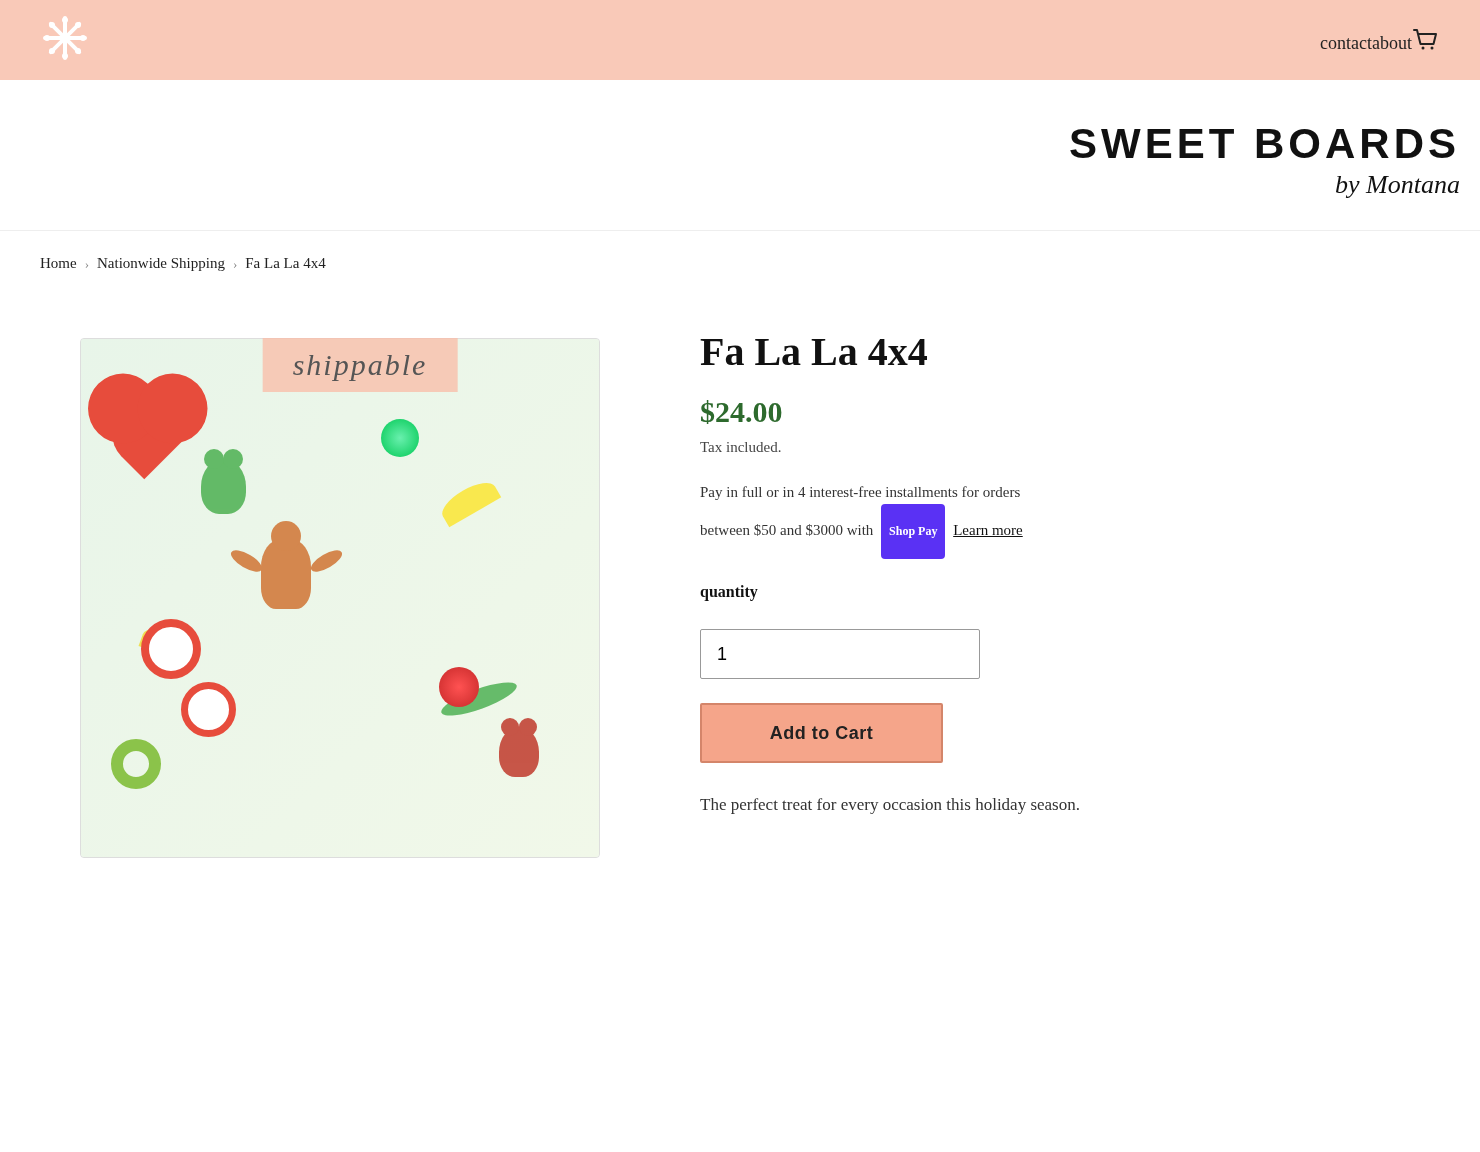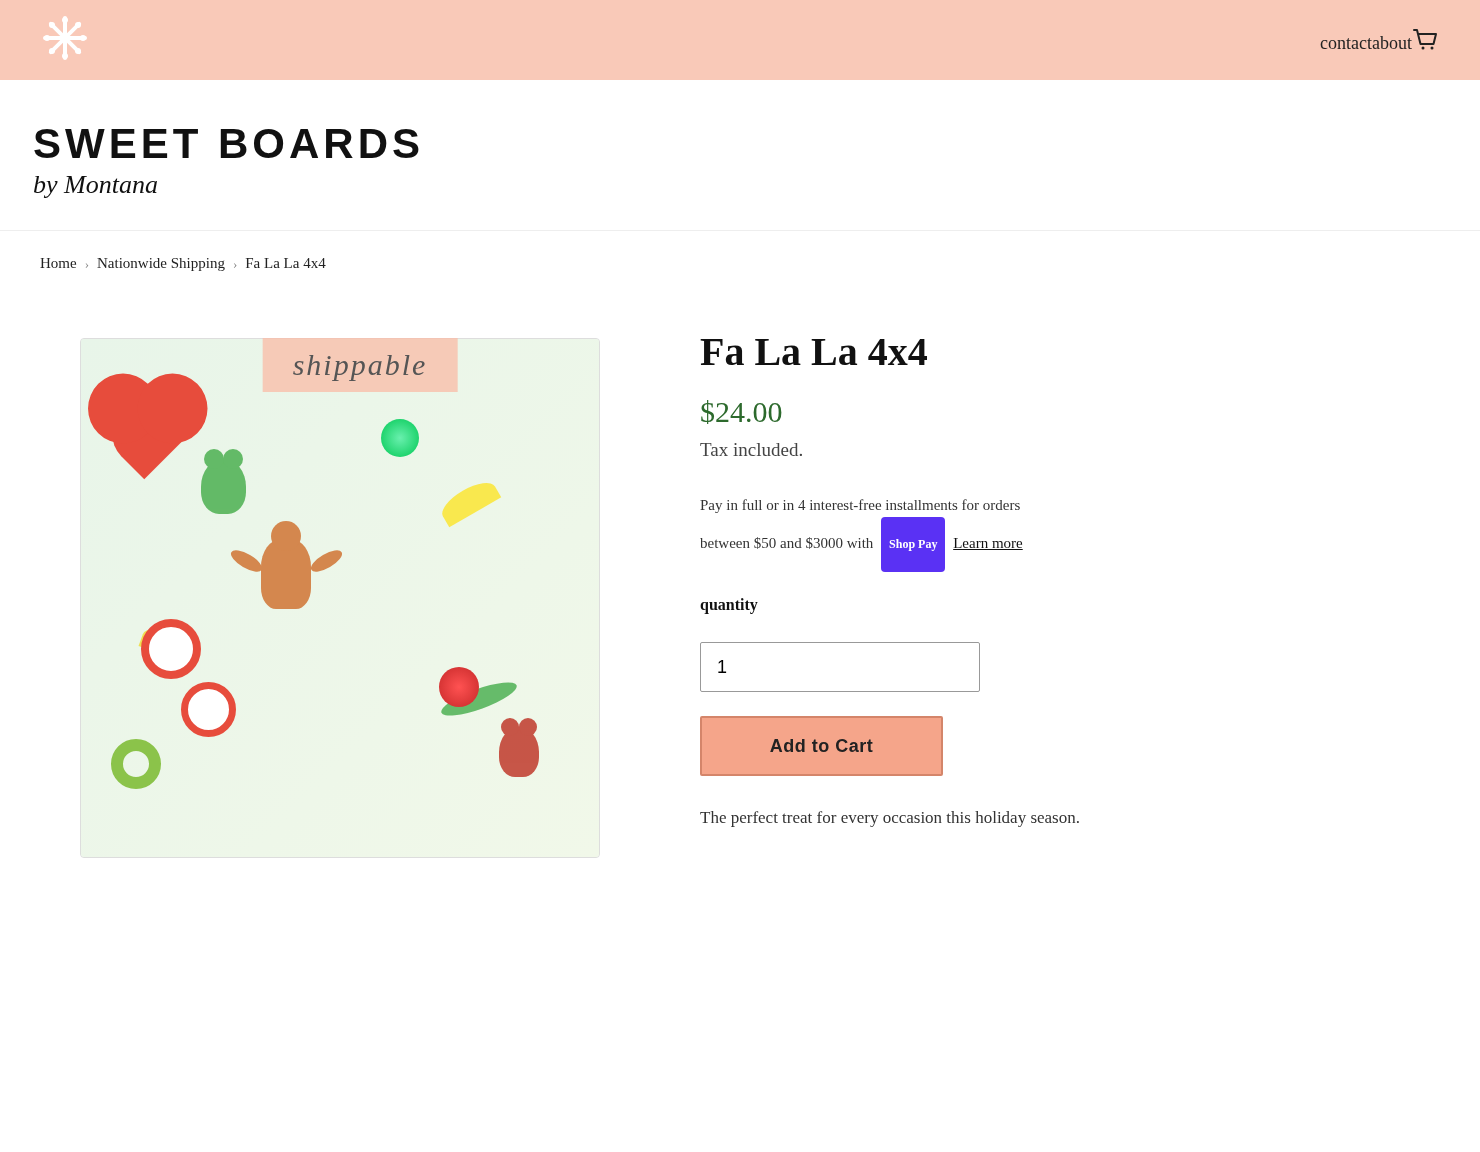--- a/index.html
+++ b/index.html
@@ -29,22 +29,22 @@
       font-size: 18px;
     }
     .cart-icon {
       width: 28px;
       height: 28px;
       cursor: pointer;
     }
 
     
     .brand-section {
-      text-align: left;
-      padding: 40px 33px 30px;
+      text-align: right;
+      padding: 40px 20px 30px;
       border-bottom: 1px solid #eee;
     }
     .brand-title-top {
       font-family: 'Arial', sans-serif;
       font-size: 42px;
       font-weight: bold;
       letter-spacing: 4px;
       text-transform: uppercase;
       color: #111;
     }
@@ -348,28 +348,28 @@
     .product-title {
       font-size: 40px;
       font-weight: bold;
       color: #111;
       margin-bottom: 20px;
       font-family: Georgia, serif;
     }
     .product-price {
       font-size: 30px;
       color: #2d6a2d;
-      font-weight: normal;
+      font-weight: bold;
       margin-bottom: 10px;
       margin-top: 9px;
     }
     .tax-note {
-      font-size: 19px;
+      font-size: 15px;
       color: #444;
-      margin-bottom: 32px;
+      margin-bottom: 24px;
     }
     .installment-text {
       font-size: 15px;
       color: #333;
       line-height: 1.6;
       margin-bottom: 6px;
     }
     .shop-pay-badge {
       display: inline-block;
       background: #5a31f4;

